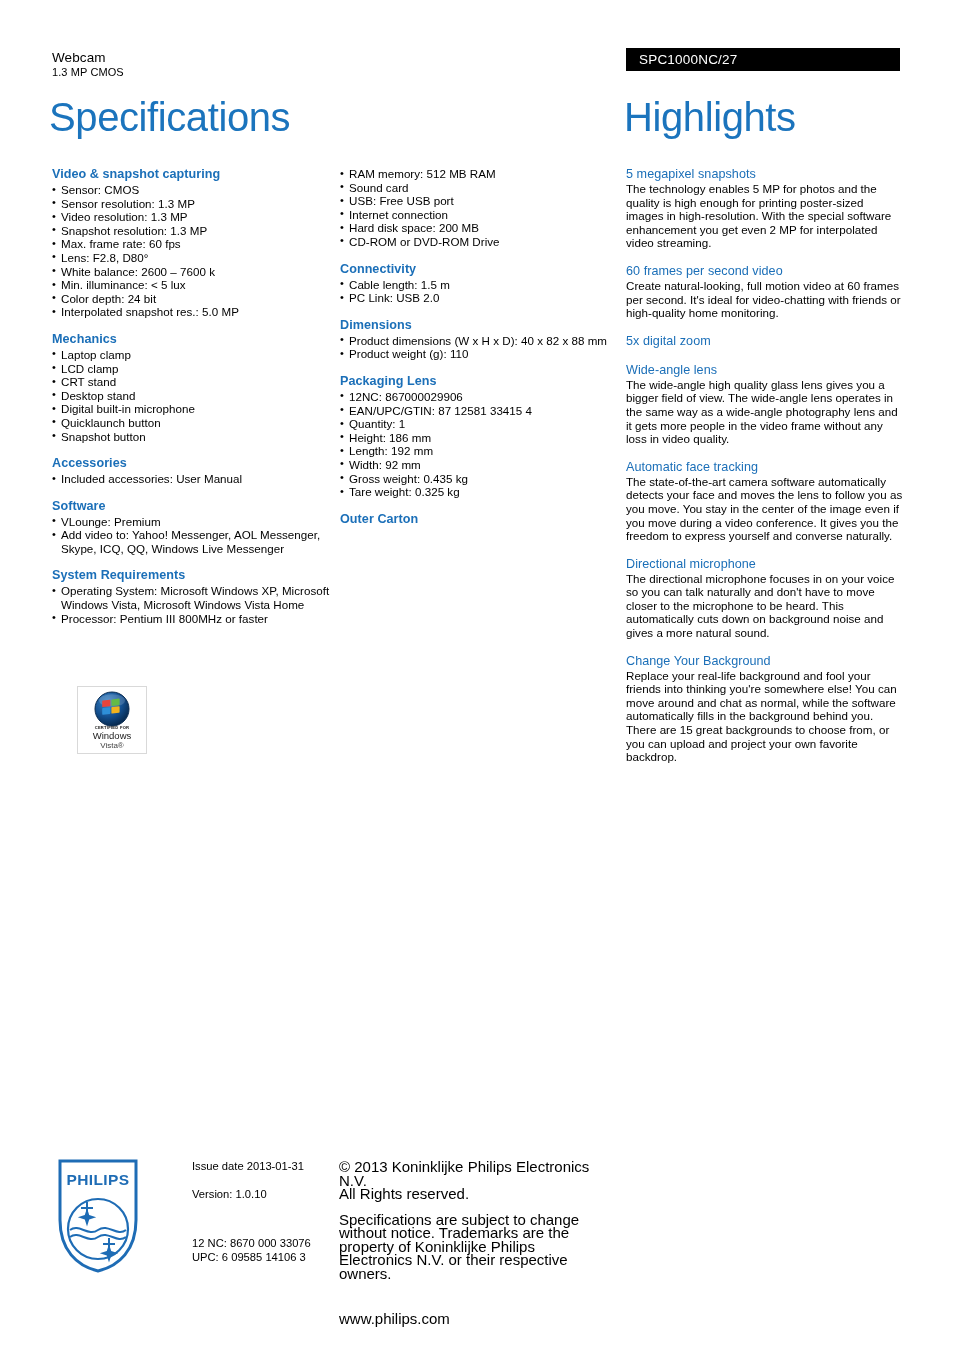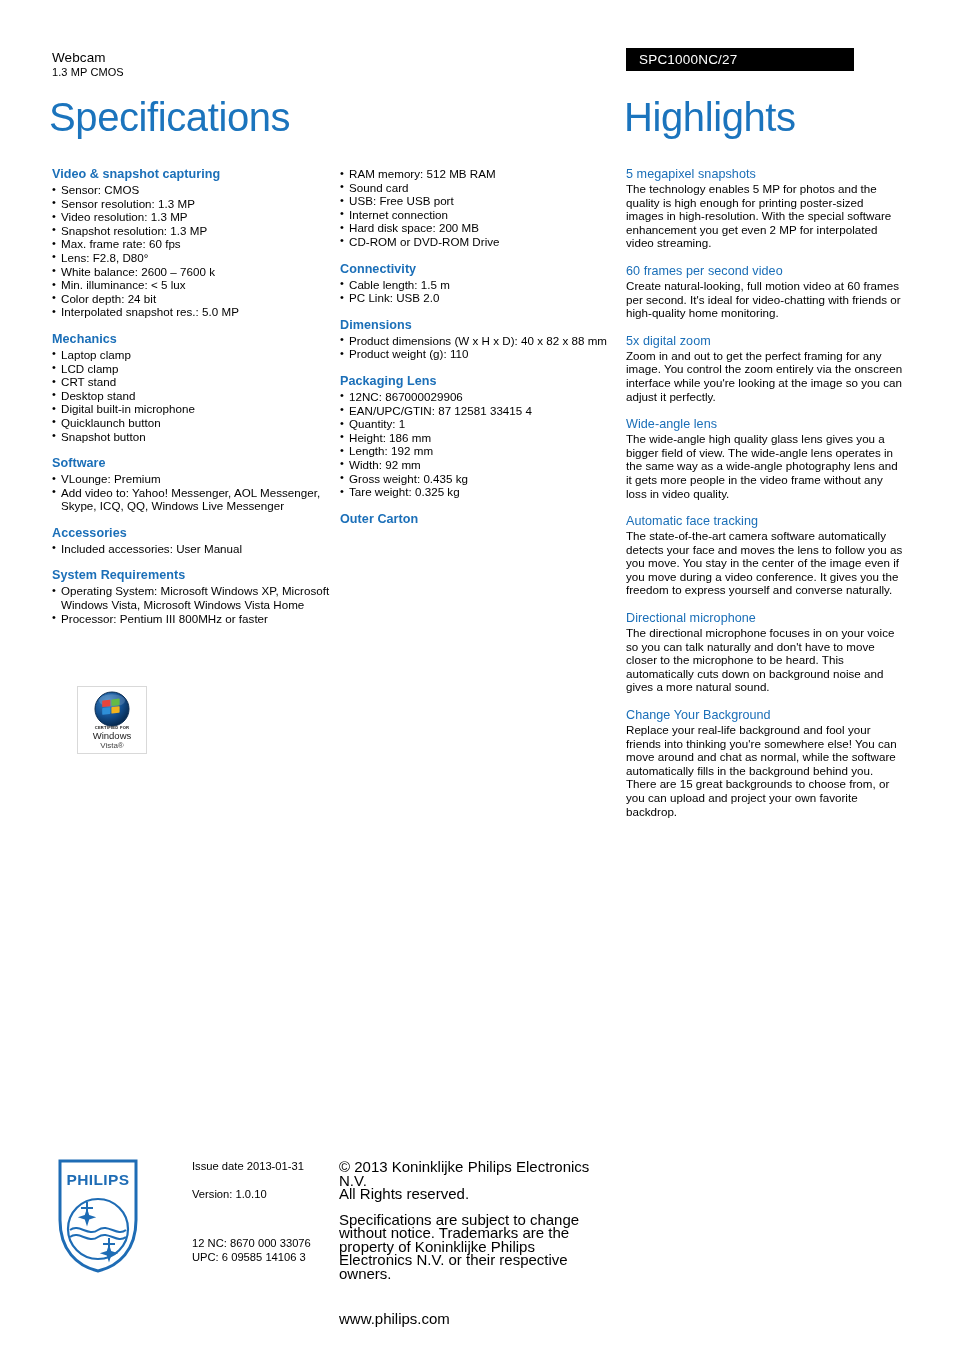--- a/index.html
+++ b/index.html
@@ -36,21 +36,21 @@
   }
   .kicker-sub {
     font-size: 11px;
     color: #000;
     letter-spacing: 0.1px;
   }
   .code-bar {
     position: absolute;
     left: 626px;
     top: 48px;
-    width: 228px;
+    width: 274px;
     height: 23px;
     background: #000000;
   }
   .code-bar span {
     position: absolute;
     left: 13px;
     top: 4px;
     color: #ffffff;
     font-size: 13.5px;
     letter-spacing: 0.2px;
@@ -236,30 +236,30 @@
           <li>Laptop clamp</li>
           <li>LCD clamp</li>
           <li>CRT stand</li>
           <li>Desktop stand</li>
           <li>Digital built-in microphone</li>
           <li>Quicklaunch button</li>
           <li>Snapshot button</li>
         </ul>
       </div>
       <div class="sec">
+        <div class="sec-head">Accessories</div>
+        <ul class="items">
+          <li>Included accessories: User Manual</li>
+        </ul>
+      </div>
+      <div class="sec">
         <div class="sec-head">Software</div>
         <ul class="items">
           <li>VLounge: Premium</li>
           <li>Add video to: Yahoo! Messenger, AOL Messenger, Skype, ICQ, QQ, Windows Live Messenger</li>
-        </ul>
-      </div>
-      <div class="sec">
-        <div class="sec-head">Accessories</div>
-        <ul class="items">
-          <li>Included accessories: User Manual</li>
         </ul>
       </div>
       <div class="sec">
         <div class="sec-head">System Requirements</div>
         <ul class="items">
           <li>Operating System: Microsoft Windows XP, Microsoft Windows Vista, Microsoft Windows Vista Home</li>
           <li>Processor: Pentium III 800MHz or faster</li>
         </ul>
       </div>
     </div>
@@ -311,21 +311,20 @@
       <div class="hl">
         <div class="hl-head">5 megapixel snapshots</div>
         <div class="hl-body">The technology enables 5 MP for photos and the quality is high enough for printing poster-sized images in high-resolution. With the special software enhancement you get even 2 MP for interpolated video streaming.</div>
       </div>
       <div class="hl">
         <div class="hl-head">60 frames per second video</div>
         <div class="hl-body">Create natural-looking, full motion video at 60 frames per second. It's ideal for video-chatting with friends or high-quality home monitoring.</div>
       </div>
       <div class="hl">
         <div class="hl-head">5x digital zoom</div>
-        <div class="hl-body">Zoom in and out to get the perfect framing for any image. You control the zoom entirely via the onscreen interface while you're looking at the image so you can adjust it perfectly.</div>
       </div>
       <div class="hl">
         <div class="hl-head">Wide-angle lens</div>
         <div class="hl-body">The wide-angle high quality glass lens gives you a bigger field of view. The wide-angle lens operates in the same way as a wide-angle photography lens and it gets more people in the video frame without any loss in video quality.</div>
       </div>
       <div class="hl">
         <div class="hl-head">Automatic face tracking</div>
         <div class="hl-body">The state-of-the-art camera software automatically detects your face and moves the lens to follow you as you move. You stay in the center of the image even if you move during a video conference. It gives you the freedom to express yourself and converse naturally.</div>
       </div>
       <div class="hl">

